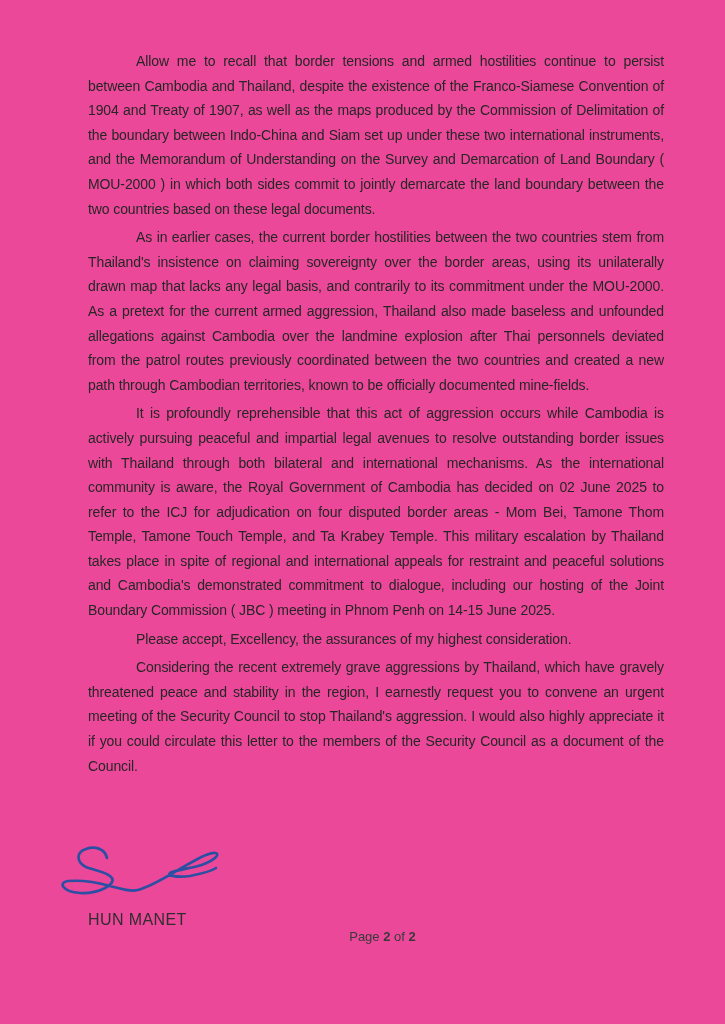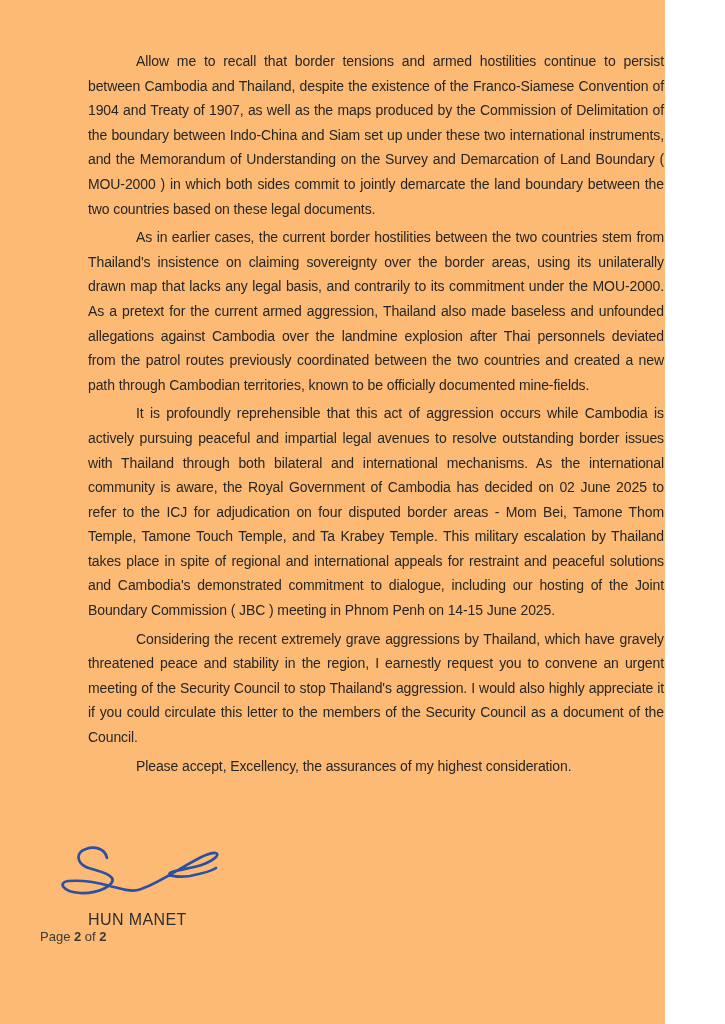--- a/index.html
+++ b/index.html
@@ -2,26 +2,25 @@
 <html><head>
 <meta charset="utf-8">
 <style>
   html, body {
     margin: 0;
     padding: 0;
     background: #ffffff;
   }
   .sheet {
     position: relative;
-    width: 633px;
+    width: 725px;
     height: 1024px;
-    background: #fdba74;
+    background: #ec4899;
     overflow: hidden;
     font-family: "Liberation Sans", sans-serif;
-    padding-left: 32px;
   }
   .letter-body {
     position: absolute;
     left: 88px;
     top: 49px;
     width: 576px;
     color: #262626;
     font-size: 14px;
     line-height: 24.6px;
     text-align: justify;
@@ -46,40 +45,40 @@
     font-size: 16px;
     letter-spacing: 0.4px;
     color: #2e2e2e;
     filter: blur(0.2px);
   }
   .page-footer {
     position: absolute;
     left: 40px;
     right: 0;
     top: 929px;
-    text-align: left;
+    text-align: center;
     font-size: 13px;
     color: #3a3a3a;
     filter: blur(0.2px);
   }
   .page-footer .num {
     font-weight: 700;
   }
 </style>
 </head>
 <body>
 
 <div class="sheet">
 
   <div class="letter-body">
     <p>Allow me to recall that border tensions and armed hostilities continue to persist between Cambodia and Thailand, despite the existence of the Franco-Siamese Convention of 1904 and Treaty of 1907, as well as the maps produced by the Commission of Delimitation of the boundary between Indo-China and Siam set up under these two international instruments, and the Memorandum of Understanding on the Survey and Demarcation of Land Boundary ( MOU-2000 ) in which both sides commit to jointly demarcate the land boundary between the two countries based on these legal documents.</p>
     <p>As in earlier cases, the current border hostilities between the two countries stem from Thailand's insistence on claiming sovereignty over the border areas, using its unilaterally drawn map that lacks any legal basis, and contrarily to its commitment under the MOU-2000. As a pretext for the current armed aggression, Thailand also made baseless and unfounded allegations against Cambodia over the landmine explosion after Thai personnels deviated from the patrol routes previously coordinated between the two countries and created a new path through Cambodian territories, known to be officially documented mine-fields.</p>
     <p>It is profoundly reprehensible that this act of aggression occurs while Cambodia is actively pursuing peaceful and impartial legal avenues to resolve outstanding border issues with Thailand through both bilateral and international mechanisms. As the international community is aware, the Royal Government of Cambodia has decided on 02 June 2025 to refer to the ICJ for adjudication on four disputed border areas - Mom Bei, Tamone Thom Temple, Tamone Touch Temple, and Ta Krabey Temple. This military escalation by Thailand takes place in spite of regional and international appeals for restraint and peaceful solutions and Cambodia's demonstrated commitment to dialogue, including our hosting of the Joint Boundary Commission ( JBC ) meeting in Phnom Penh on 14-15 June 2025.</p>
+    <p>Please accept, Excellency, the assurances of my highest consideration.</p>
     <p>Considering the recent extremely grave aggressions by Thailand, which have gravely threatened peace and stability in the region, I earnestly request you to convene an urgent meeting of the Security Council to stop Thailand's aggression. I would also highly appreciate it if you could circulate this letter to the members of the Security Council as a document of the Council.</p>
-    <p>Please accept, Excellency, the assurances of my highest consideration.</p>
   </div>
 
   <div class="signature-block">
     <svg width="170" height="62" viewBox="0 0 170 62">
       <path d="M 49,18
                C 47,8 36,6 28,9
                C 18,12 18,22 28,27
                C 38,31 50,32 54,38
                C 58,45 40,54 22,53
                C 4,52 0,42 10,41

